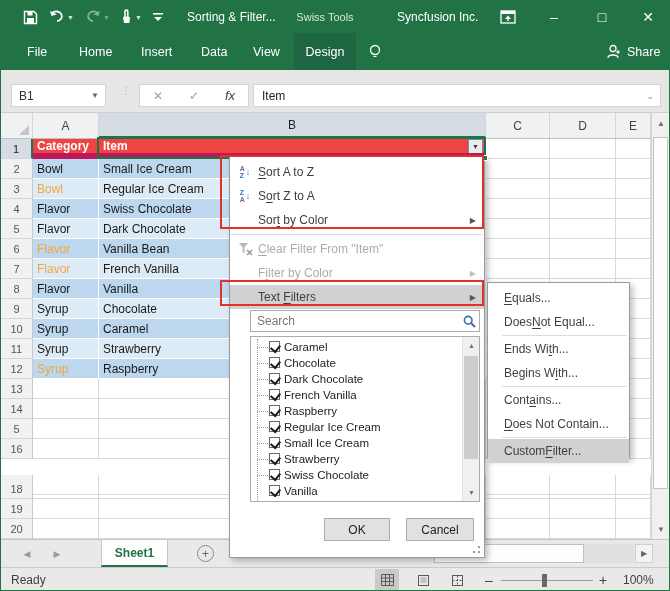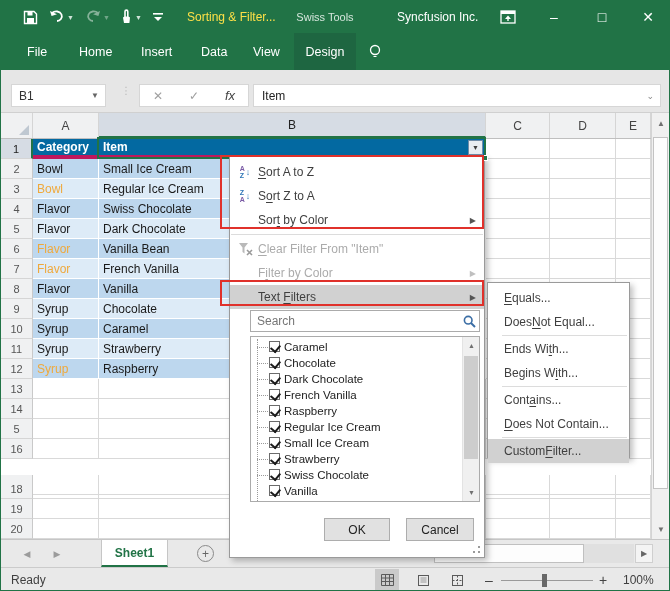--- a/index.html
+++ b/index.html
@@ -5,21 +5,21 @@
   html,body{margin:0;padding:0;background:#888;}
   #app{position:relative;width:670px;height:591px;font-family:"Liberation Sans",sans-serif;
        background:#fff;overflow:hidden;box-sizing:border-box;border:1px solid #217346;}
   [data-interactable]{box-sizing:border-box;}
 
   
   .titlebar{position:absolute;left:0;top:0;width:670px;height:32px;background:#217346;color:#fff;}
   .context-block{position:absolute;left:293px;top:0;width:62px;height:69px;background:#1E6641;}
   .tb-item{position:absolute;top:0;height:32px;display:flex;align-items:center;color:#fff;font-size:12px;}
   .qat-caret{font-size:7px;color:#cfe3d8;margin-left:2px;}
-  .tb-title{font-size:12px;color:#fde047;}
+  .tb-title{font-size:12px;color:#ffffff;}
   .ctx-label{position:absolute;left:293px;top:0;width:62px;height:32px;display:flex;align-items:center;justify-content:center;font-size:11px;color:#d5e6dc;}
   .win-btn{position:absolute;top:0;width:34px;height:32px;display:flex;align-items:center;justify-content:center;color:#fff;font-size:14px;}
   .dim{opacity:.45;}
 
   
   .tabrow{position:absolute;left:0;top:32px;width:670px;height:37px;background:#217346;}
   .rtab{position:absolute;top:0;height:37px;display:flex;align-items:center;color:#fff;font-size:12.5px;padding:0 4px;}
   .rtab.active{background:#1E6641;justify-content:center;}
   .tellme{position:absolute;left:368px;top:0;height:37px;display:flex;align-items:center;color:#fff;font-size:12.5px;gap:7px;}
   .share{position:absolute;left:606px;top:0;height:37px;display:flex;align-items:center;color:#fff;font-size:12.5px;gap:6px;}
@@ -43,21 +43,21 @@
   .corner{position:absolute;left:0;top:0;width:32px;height:25px;border-right:1px solid #D5D5D5;}
   .corner:after{content:"";position:absolute;right:3px;bottom:3px;border-left:10px solid transparent;border-bottom:10px solid #BFC8D1;}
 
   
   .grid{position:absolute;left:0;top:138px;width:650px;height:400px;background:#fff;}
   .grow{position:absolute;left:0;width:650px;height:20px;}
   .rh{position:absolute;left:0;top:0;width:32px;height:20px;background:#F0F1F2;border-right:1px solid #C9C9C9;border-bottom:1px solid #D5D5D5;
       display:flex;align-items:center;justify-content:center;font-size:11px;color:#555;}
   .rh.sel{background:#D6DCE4;border-right:2px solid #217346;color:#1d1d1d;}
   .gcell{position:absolute;top:0;height:20px;border-right:1px solid #D9D9D9;border-bottom:1px solid #D9D9D9;font-size:12px;display:flex;align-items:center;padding-left:4px;color:#1a1a1a;overflow:hidden;white-space:nowrap;}
-  .gcell.thead{background:#0369a1;color:#fff;font-weight:bold;border-right:1px solid #fff;border-bottom:4px solid #be185d;gap:21px;}
+  .gcell.thead{background:#ef4444;color:#fff;font-weight:bold;border-right:1px solid #fff;border-bottom:6px solid #be185d;gap:21px;}
   .gcell.band{border-right:1px solid #fff;border-bottom:1px solid #fff;}
   .orange{color:#EFA93C;}
   .filterbtn{margin-left:auto;margin-right:2px;width:15px;height:15px;background:#E9EDF2;border:1px solid #6E8CA8;display:flex;align-items:center;justify-content:center;font-size:7px;color:#3d3d3d;}
   .selbox{position:absolute;left:96px;top:136px;width:389px;height:22px;border:2px solid #217346;pointer-events:none;z-index:40;}
   .fillhandle{position:absolute;left:481px;top:154px;width:6px;height:6px;background:#217346;border:1px solid #fff;z-index:55;}
 
   
   .vscroll{position:absolute;left:650px;top:112px;width:18px;height:426px;background:#F0F0F0;border-left:1px solid #D4D4D4;}
   .vs-btn{position:absolute;left:0;width:18px;height:20px;display:flex;align-items:center;justify-content:center;color:#707070;font-size:8px;background:#F0F0F0;}
   .vs-thumb{position:absolute;left:1px;top:24px;width:15px;height:352px;background:#FDFDFD;border:1px solid #C3C3C3;}
@@ -195,20 +195,28 @@
         <div class="rtab" data-interactable="true" style="left: 196px;">Data</div>
         <div class="rtab" data-interactable="true" style="left: 248px;">View</div>
         <div class="rtab active" data-interactable="true" style="left: 293px; width: 62px;">Design</div>
       </div>
     <div class="tellme" data-interactable="true">
       <svg width="12" height="16" viewBox="0 0 12 16">
           <circle cx="6" cy="6" r="4.5" fill="none" stroke="#fff" stroke-width="1.3"></circle>
           <path d="M4.5 10.5 h3 M4.5 12.5 h3" stroke="#fff" stroke-width="1.2"></path>
         </svg>
     </div>
+    <div class="share" data-interactable="true">
+      <svg width="14" height="15" viewBox="0 0 14 15">
+          <circle cx="6" cy="4.5" r="3" fill="none" stroke="#fff" stroke-width="1.3"></circle>
+          <path d="M1 14 c0-4 10-4 10 0" fill="none" stroke="#fff" stroke-width="1.3"></path>
+          <path d="M11 6 v4 M9 8 h4" stroke="#fff" stroke-width="1.2"></path>
+        </svg>
+      <span data-interactable="false">Share</span>
+    </div>
   </div>
 
   <div class="fbar" data-interactable="false">
     <div class="namebox" data-interactable="true">
       <span data-interactable="false">B1</span>
       <span class="caret" data-interactable="true">▼</span>
     </div>
     <div class="fdots" data-interactable="false">⋮</div>
     <div class="fbtns" data-interactable="false">
       <span class="x" data-interactable="true">✕</span>

